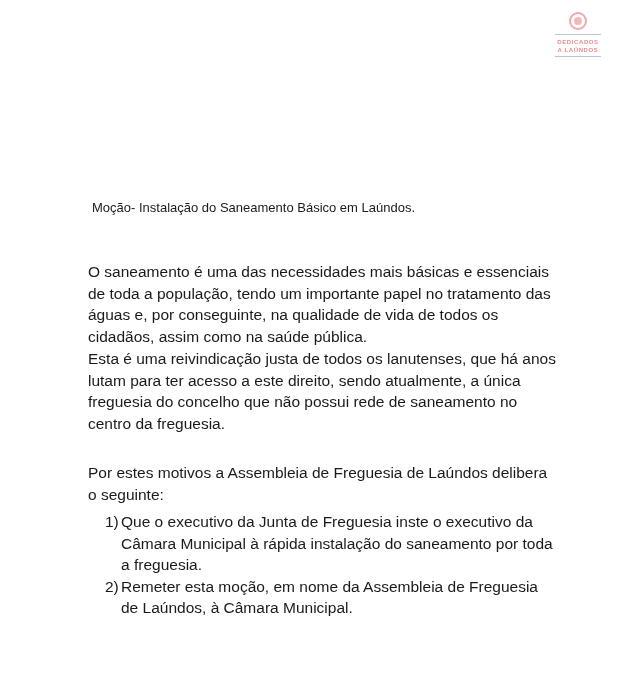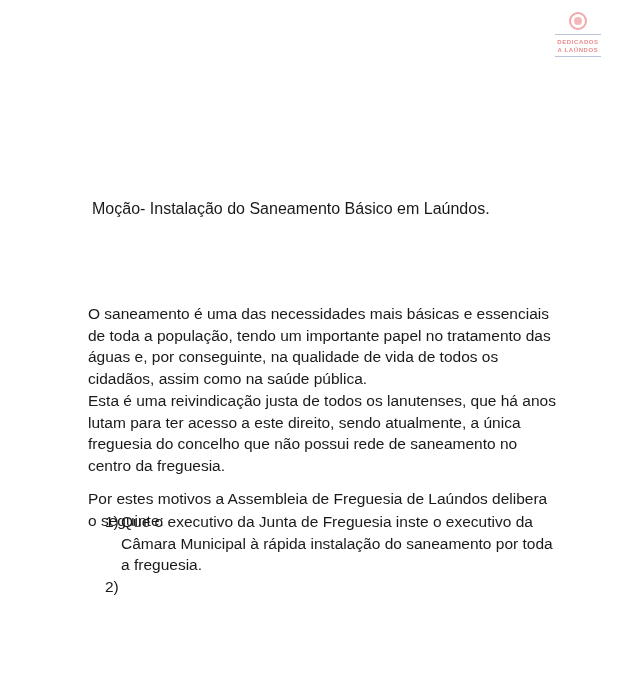--- a/index.html
+++ b/index.html
@@ -10,25 +10,25 @@
       border: 2px solid #f2a7a9; border-radius: 50%; box-sizing: border-box; }
     .logo-emblem::after { content: ""; position: absolute; left: 3px; top: 3px; width: 8px; height: 8px;
       border-radius: 50%; background: #f5b8ba; }
     .logo-line { position: absolute; left: 2px; width: 46px; height: 1px; background: #b8c4d8; }
     .logo-line.top { top: 26px; }
     .logo-line.bottom { top: 48px; }
     .logo-text { position: absolute; left: 0; width: 50px; text-align: center;
       font-size: 6px; letter-spacing: 0.6px; color: #e98b8e; font-weight: bold; line-height: 8px; }
     .logo-text.l1 { top: 30px; }
     .logo-text.l2 { top: 38px; }
-    .title { position: absolute; left: 92px; top: 200px; font-size: 16px; white-space: nowrap; }
-    .para { position: absolute; left: 88px; width: 470px; font-size: 15.5px; line-height: 21.5px; margin-top: 42px; }
+    .title { position: absolute; left: 92px; top: 200px; font-size: 13px; white-space: nowrap; }
+    .para { position: absolute; left: 88px; width: 470px; font-size: 15.5px; line-height: 21.5px; }
     .p1 { top: 261px; }
     .p2 { top: 348px; }
-    .p3 { top: 446px; }
+    .p3 { top: 462px; }
     .list { position: absolute; left: 88px; top: 511px; width: 470px; font-size: 15.5px; line-height: 21.5px; }
     .li { position: relative; padding-left: 33px; }
     .li-num { position: absolute; left: 17px; top: 0; }
   </style>
 </head>
 <body>
 
 <div class="logo">
   <div class="logo-emblem"></div>
   <div class="logo-line top"></div>
@@ -43,14 +43,15 @@
 <div class="para p2">Esta é uma reivindicação justa de todos os lanutenses, que há anos lutam para ter acesso a este direito, sendo atualmente, a única freguesia do concelho que não possui rede de saneamento no centro da freguesia.</div>
 <div class="para p3">Por estes motivos a Assembleia de Freguesia de Laúndos delibera o seguinte:</div>
 
 <div class="list">
   <div class="li">
     <span class="li-num">1)</span>
     <span>Que o executivo da Junta de Freguesia inste o executivo da Câmara Municipal à rápida instalação do saneamento por toda a freguesia.</span>
   </div>
   <div class="li">
     <span class="li-num">2)</span>
+    <span>Remeter esta moção, em nome da Assembleia de Freguesia de Laúndos, à Câmara Municipal.</span>
   </div>
 </div>
 
 </body></html>

